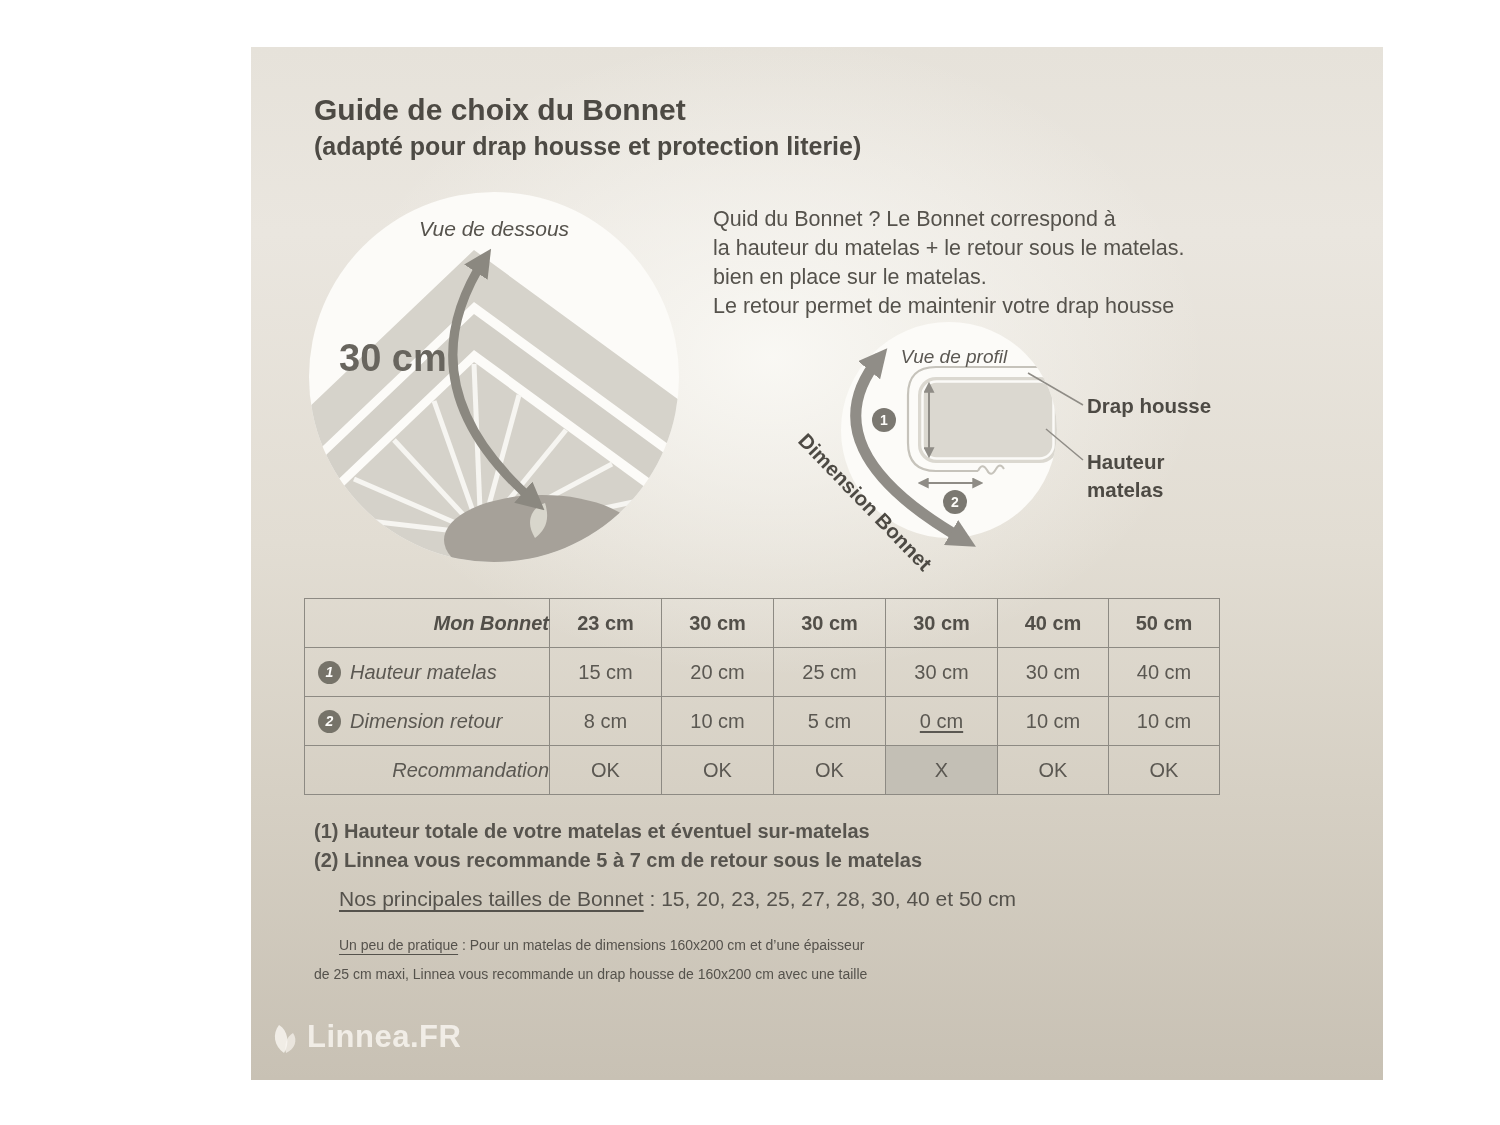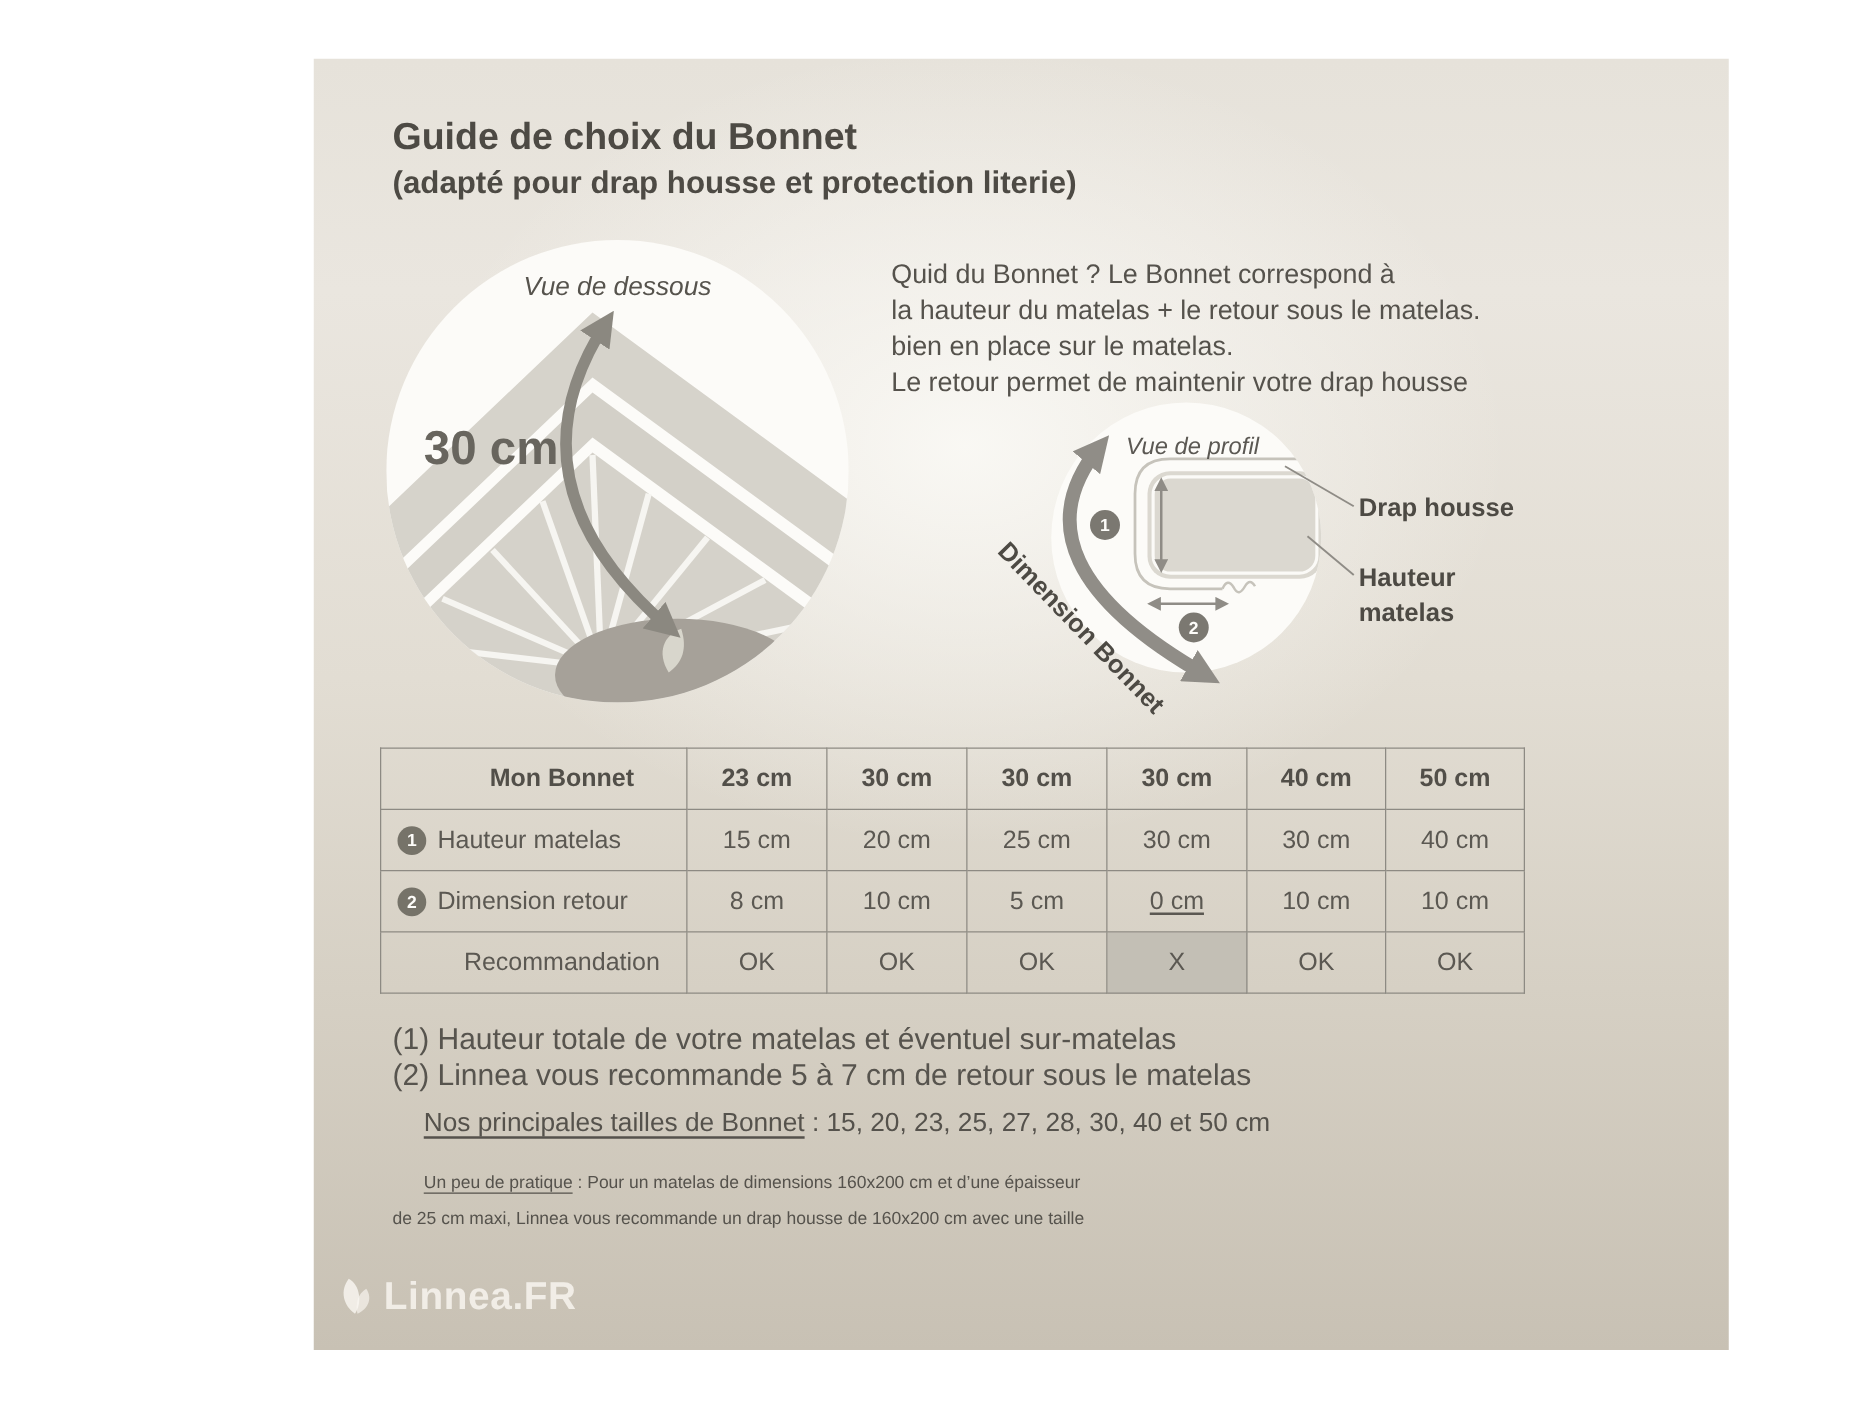--- a/index.html
+++ b/index.html
@@ -12,33 +12,33 @@
     overflow:hidden;}
   .title-block{position:absolute;left:63px;top:44px;}
   .title{font-size:30px;font-weight:bold;color:#4d4a44;line-height:38px;}
   .subtitle{font-size:25px;font-weight:bold;color:#4d4a44;line-height:34px;text-align:center;}
   .intro{position:absolute;left:462px;top:138px;font-size:21.5px;line-height:29px;color:#55524c;margin-top:20px;}
   .svg-abs{position:absolute;}
   table.guide{position:absolute;left:53px;top:551px;width:915px;border-collapse:collapse;table-layout:fixed;}
   table.guide td{border:1px solid #8d8a83;height:48px;font-size:20px;color:#5b5852;
     text-align:center;vertical-align:middle;padding:0;}
   table.guide tr.head td{font-weight:bold;color:#524f49;}
-  table.guide td.rowlabel{text-align:center;}
+  table.guide td.rowlabel{text-align:right;font-style:italic;}
   .rowlabel-inner{display:flex;align-items:center;}
   .rowlabel-pad{padding-left:45px;}
   .badge{display:inline-flex;align-items:center;justify-content:center;width:23px;height:23px;
     border-radius:50%;background:#767369;color:#fdfcf9;font-size:14px;font-weight:bold;
     margin-left:13px;margin-right:9px;flex:0 0 auto;}
   td.ucell span{text-decoration:underline;text-underline-offset:3px;}
   td.xcell{background:#c3bfb5;}
-  .footnotes{position:absolute;left:63px;top:770px;font-size:24px;line-height:29px;color:#57544e;}
+  .footnotes{position:absolute;left:63px;top:770px;font-size:20px;line-height:29px;color:#57544e;font-weight:bold;}
   .sizes-line{position:absolute;left:63px;top:840px;font-size:21px;color:#55524c;}
   .practice{position:absolute;left:63px;top:884px;font-size:14px;line-height:29px;color:#55524c;}
   .ul-label{text-decoration:underline;text-underline-offset:4px;margin-left:25px;}
-  .logo{position:absolute;left:18px;top:972px;display:flex;align-items:flex-start;gap:6px;
+  .logo{position:absolute;left:18px;top:972px;display:flex;align-items:flex-end;gap:6px;
     color:rgba(250,248,243,0.8);}
   .logo-text{font-size:31px;font-weight:bold;letter-spacing:0.5px;}
   svg text{font-family:"Liberation Sans",sans-serif;}
 </style>
 </head>
 <body>
 
 <div class="canvas">
   <div class="panel">
 

